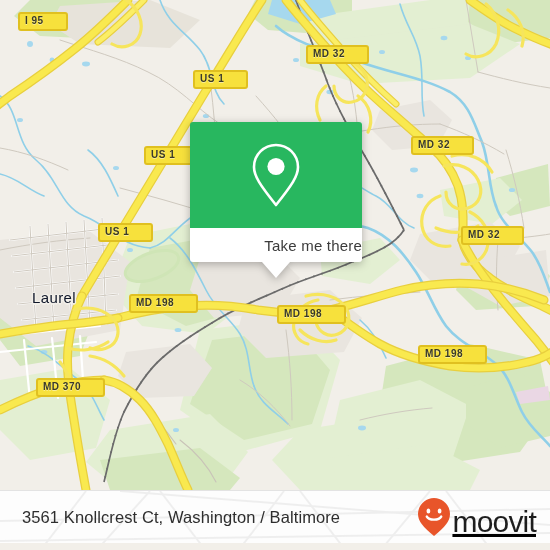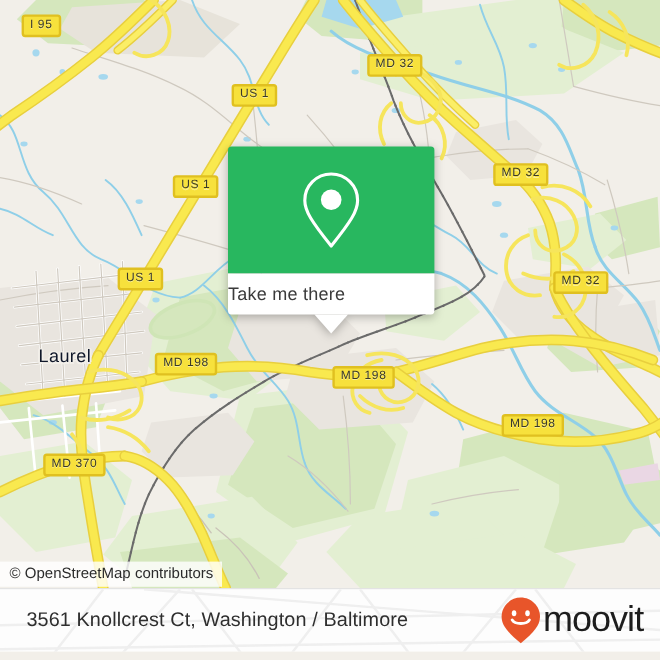--- a/index.html
+++ b/index.html
@@ -18,24 +18,24 @@
   }
   #map-svg{ position:absolute; left:0; top:0; }
 
   
   .shield{
     position:absolute;
     background:#f7e13c;
     border:2px solid #e0c020;
     border-radius:3px;
     color:#3a3a28;
-    font-weight:normal;
+    font-weight:bold;
     font-size:10px;
     letter-spacing:.5px;
-    padding:1px 5px 2px 5px;
+    padding:1px 22px 2px 5px;
     line-height:12px;
     white-space:nowrap;
     text-shadow:0 1px 0 rgba(255,255,255,.45);
   }
   .place-label{
     position:absolute;
     color:#0f172a;
     font-size:15px;
     letter-spacing:.4px;
     text-shadow:
@@ -54,21 +54,21 @@
   #popup-head{
     height:106px;
     background:#28b75f;
     border-radius:3px 3px 0 0;
     display:flex; align-items:center; justify-content:center;
   }
   #popup-body{
     height:34px;
     background:#ffffff;
     border-radius:0 0 3px 3px;
-    display:flex; align-items:center; justify-content:flex-start;
+    display:flex; align-items:center; justify-content:flex-end;
   }
   #popup-label{
     font-size:15px;
     color:#3b3b3b;
     letter-spacing:.2px;
   }
   #popup-tail{
     position:absolute;
     left:50%; top:140px;
     width:0; height:0;
@@ -109,21 +109,21 @@
     transform:translateY(-50%);
     font-size:16.5px;
     color:#2e2e2e;
     letter-spacing:.1px;
     white-space:nowrap;
   }
   #moovit-logo{
     position:absolute;
     right:14px; top:50%;
     transform:translateY(-50%);
-    display:flex; align-items:center;
+    display:flex; align-items:flex-end;text-decoration:underline;
   }
   #moovit-wordmark{
     font-size:30px;
     color:#1d1d1d;
     letter-spacing:-.8px;
     line-height:30px;
     font-weight:normal;
     margin-left:1px;
   }
 </style>
@@ -384,21 +384,20 @@
         <path d="M26 3 C13.8 3 4 12.8 4 25 C4 34 10 43 26 63 C42 43 48 34 48 25 C48 12.8 38.2 3 26 3 Z" fill="none" stroke="#ffffff" stroke-width="2.6" stroke-linejoin="round"></path>
         <circle cx="26" cy="24.5" r="8.6" fill="#ffffff"></circle>
       </svg>
     </div>
     <div id="popup-body">
       <span id="popup-label">Take me there</span>
     </div>
     <div id="popup-tail"></div>
   </div>
 
-  <div id="attribution">© OpenStreetMap contributors</div>
 
 </div>
 
 <div id="footer">
 
   <svg id="footer-watermark" width="550" height="60" viewBox="0 0 550 60">
     <g fill="none" stroke="#cfcfcf" stroke-width="2">
       <path d="M40 60 L86 0"></path>
       <path d="M96 60 L150 0"></path>
       <path d="M160 0 L206 60"></path>

